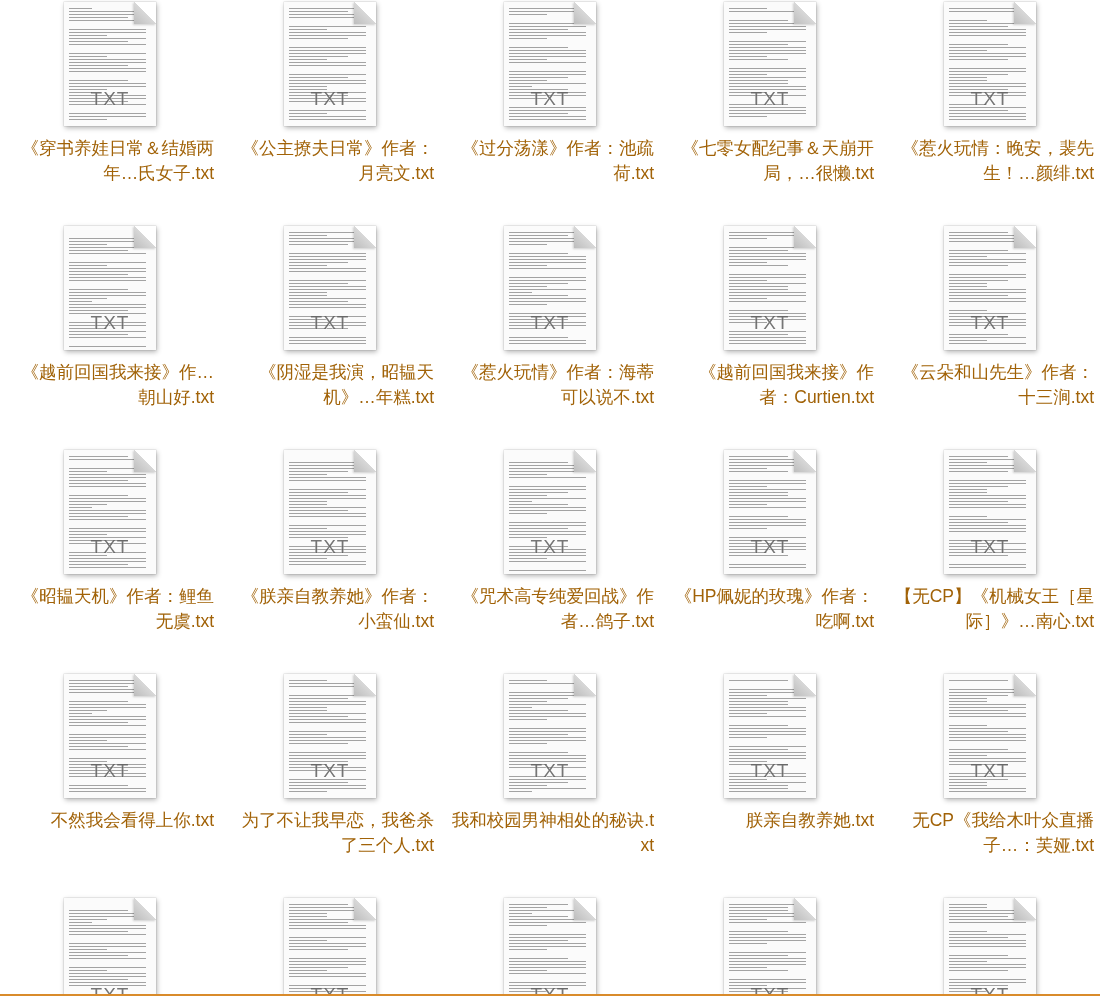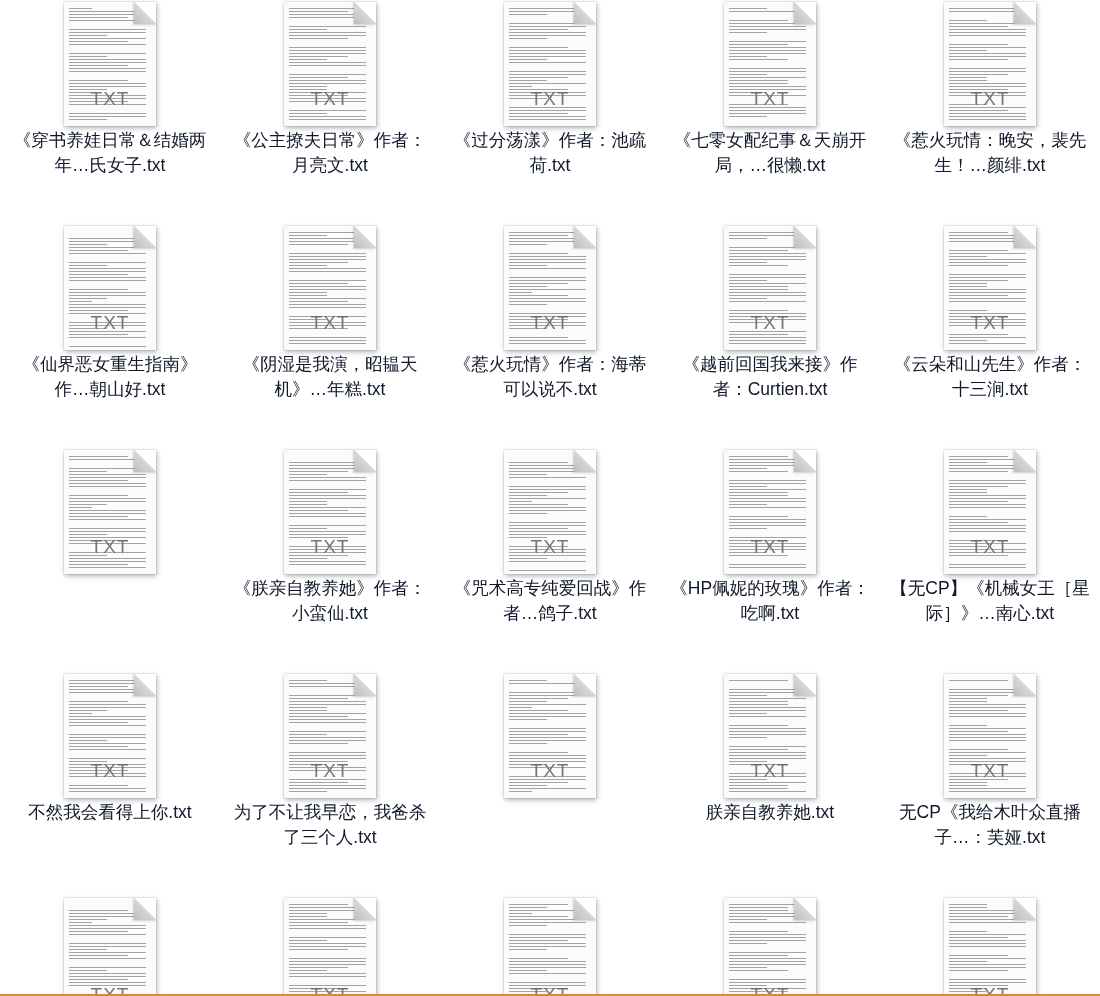--- a/index.html
+++ b/index.html
@@ -85,25 +85,26 @@
     text-align: center;
     font-family: "Liberation Sans", "DejaVu Sans", sans-serif;
     font-size: 19px;
     letter-spacing: 1px;
     font-weight: 400;
     color: #5f5f5f;
     text-shadow: 0 1px 0 rgba(255,255,255,0.9);
     opacity: 0.85;
   }
   .file-label {
+    margin-top: 8px;
     width: 100%;
-    text-align: center;
+    text-align: right;
     font-size: 17.5px;
     line-height: 1.45;
-    color: #0f172a;
+    color: #a16207;
     font-family: "Liberation Sans", "DejaVu Sans", sans-serif;
     word-break: break-all;
     max-height: 54px;
     overflow: hidden;
   }
   
   .row-clipped .thumb-wrap { height: 128px; }
   .bottom-rule {
     position: absolute;
     left: 0;
@@ -378,21 +379,21 @@
             <i class="full"></i>
             <i class="mid"></i>
             <i class="full"></i>
             <i class="gap"></i>
             <i class="full"></i>
           </div>
           <div class="fold"></div>
           <div class="txt-badge">TXT</div>
         </div>
       </div>
-      <div class="file-label">《仙界恶女重生指南》作…朝山好.txt</div>
+      <div class="file-label">《越前回国我来接》作…朝山好.txt</div>
     </div>
     <div class="file-cell">
       <div class="thumb-wrap">
         <div class="txt-thumb">
           <div class="lines">
             <i class="full"></i>
             <i class="short"></i>
             <i class="full"></i>
             <i class="full"></i>
             <i class="mid"></i>
@@ -603,20 +604,21 @@
             <i class="short"></i>
             <i class="full"></i>
             <i class="full"></i>
             <i class="mid"></i>
             <i class="full"></i>
           </div>
           <div class="fold"></div>
           <div class="txt-badge">TXT</div>
         </div>
       </div>
+      <div class="file-label">《昭韫天机》作者：鲤鱼无虞.txt</div>
     </div>
     <div class="file-cell">
       <div class="thumb-wrap">
         <div class="txt-thumb">
           <div class="lines">
             <i class="gap"></i>
             <i class="full"></i>
             <i class="full"></i>
             <i class="full"></i>
             <i class="mid"></i>
@@ -917,20 +919,21 @@
             <i class="full"></i>
             <i class="mid"></i>
             <i class="short"></i>
             <i class="full"></i>
             <i class="tiny"></i>
           </div>
           <div class="fold"></div>
           <div class="txt-badge">TXT</div>
         </div>
       </div>
+      <div class="file-label">我和校园男神相处的秘诀.txt</div>
     </div>
     <div class="file-cell">
       <div class="thumb-wrap">
         <div class="txt-thumb">
           <div class="lines">
             <i class="mid"></i>
             <i class="gap"></i>
             <i class="full"></i>
             <i class="full"></i>
             <i class="short"></i>

